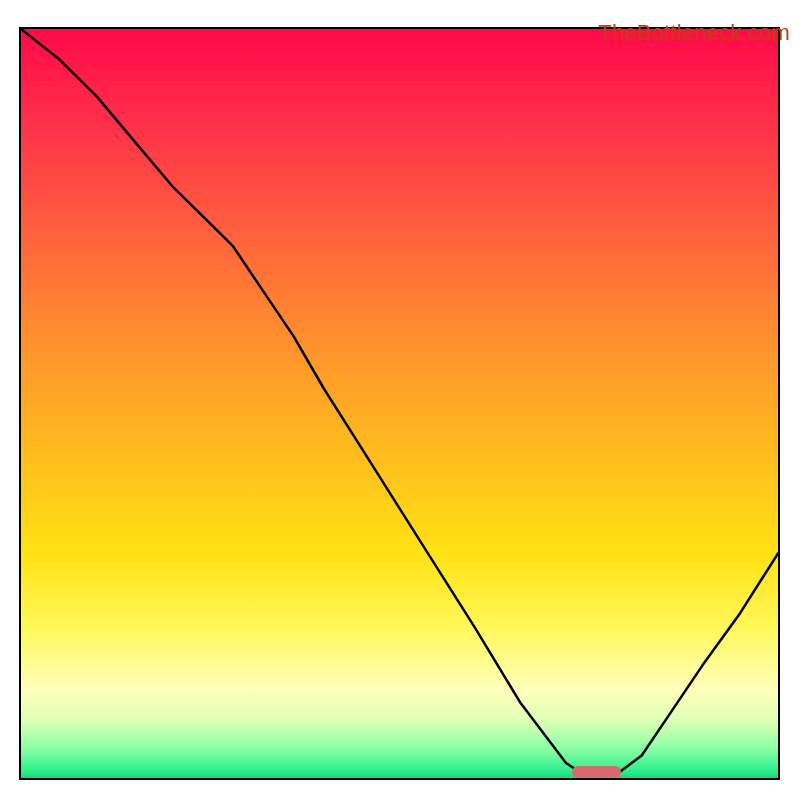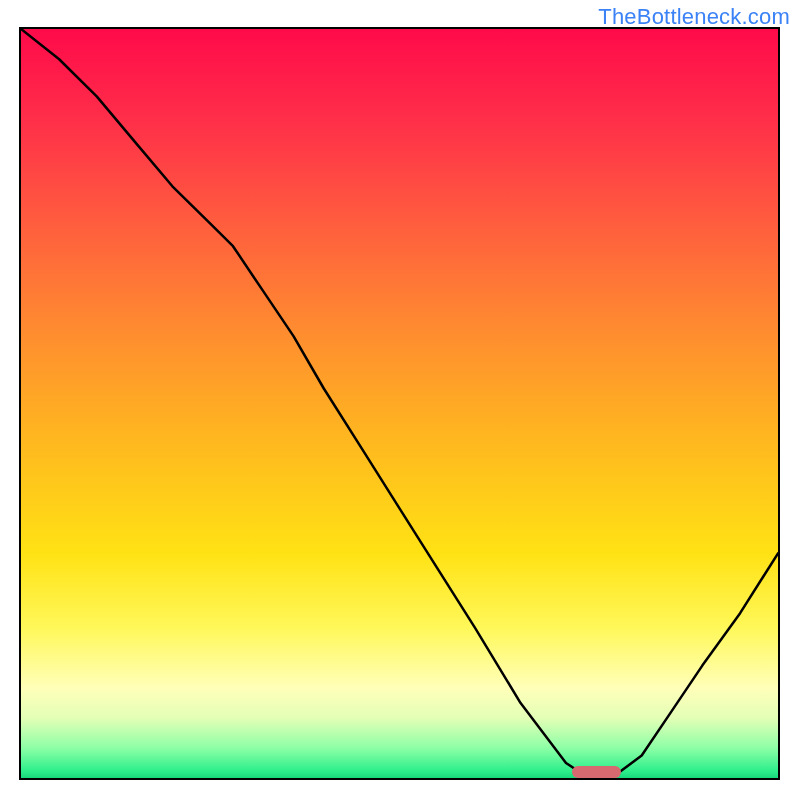--- a/index.html
+++ b/index.html
@@ -11,23 +11,23 @@
     overflow: hidden;
     font-family: Arial, Helvetica, sans-serif;
   }
   .container {
     position: relative;
     width: 800px;
     height: 800px;
   }
   .watermark {
     position: absolute;
-    top: 4px;
+    top: 20px;
     right: 10px;
-    color: #3b82f6;
+    color: #c2410c;
     font-size: 22px;
     font-weight: 400;
     letter-spacing: 0.2px;
     z-index: 5;
   }
   .plot-frame {
     position: absolute;
     left: 19px;
     top: 27px;
     width: 761px;

